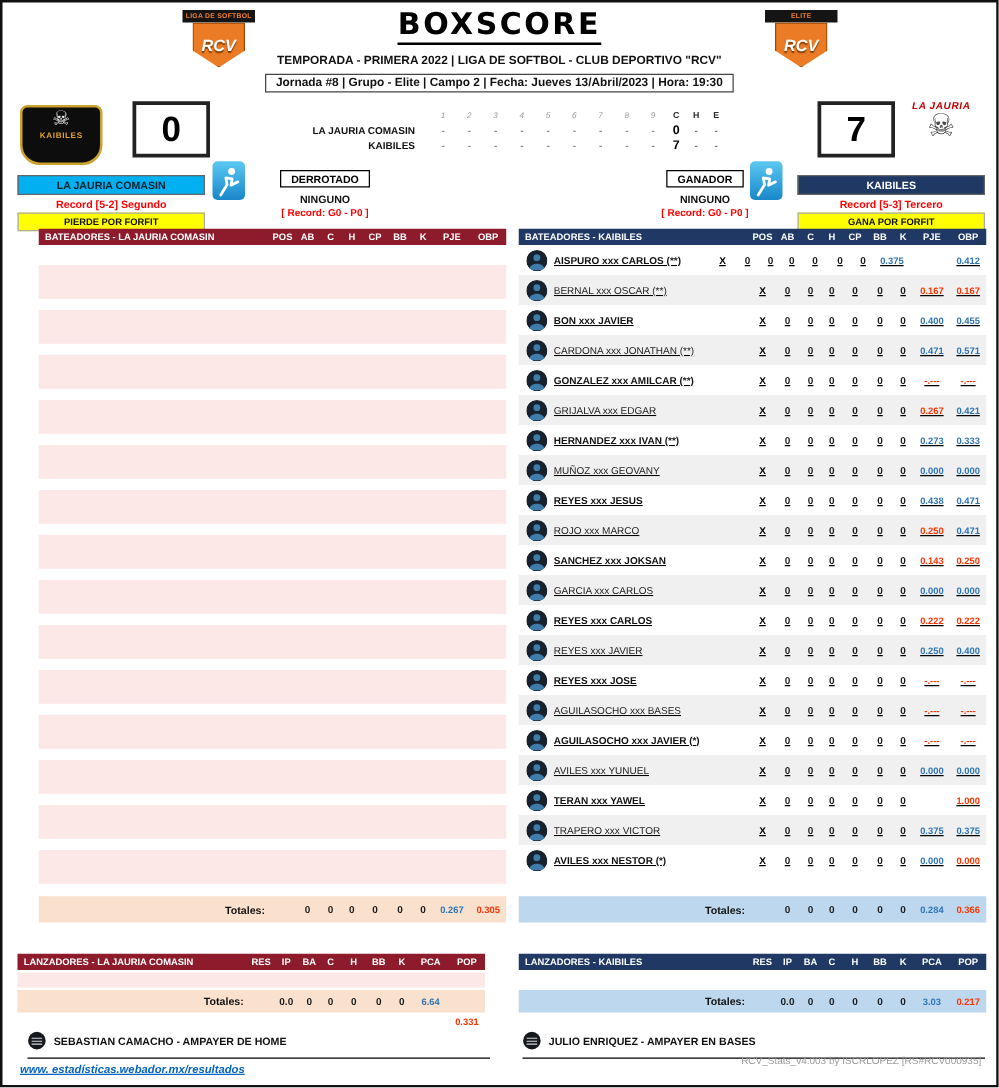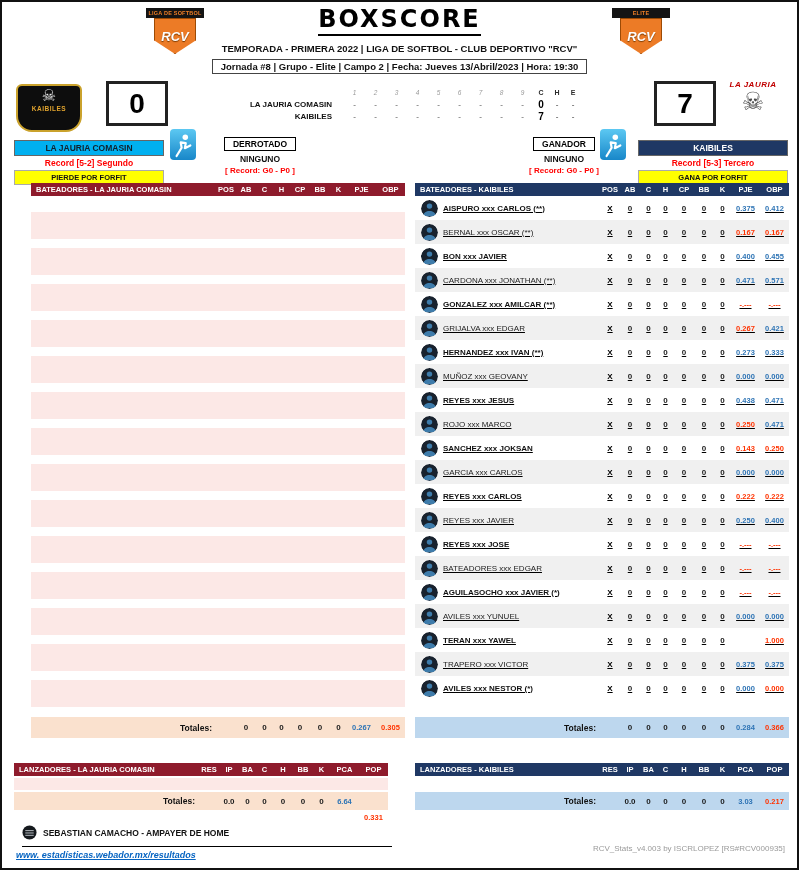--- a/index.html
+++ b/index.html
@@ -275,21 +275,21 @@
             </svg></span>
           <span class="pname b">AISPURO xxx CARLOS (**)</span>
           <span class="col w20 pos">X</span>
           <span class="col w20 stat">0</span>
           <span class="col w17 stat">0</span>
           <span class="col w17 stat">0</span>
           <span class="col w20 stat">0</span>
           <span class="col w20 stat">0</span>
           <span class="col w17 stat">0</span>
           <span class="col w29 rate" style="color: rgb(46, 116, 181);">0.375</span>
-          <span class="col w29 rate" style="color: rgb(46, 116, 181);">0.412</span>
+          <span class="col w29 rate" style="color: rgb(46, 116, 181); margin-left: 32px;">0.412</span>
         </div>
         <div class="prow alt">
           <span class="avatar"><svg viewBox="0 0 20 20" width="17" height="17">
               <circle cx="10" cy="10" r="10" fill="#18222e"></circle>
               <circle cx="10" cy="7.2" r="3.2" fill="#3e7cab"></circle>
               <path d="M2.5 19c0.5-4 3.5-6 7.5-6s7 2 7.5 6z" fill="#3e7cab"></path>
             </svg></span>
           <span class="pname">BERNAL xxx OSCAR (**)</span>
           <span class="col w20 pos">X</span>
           <span class="col w20 stat">0</span>
@@ -521,21 +521,21 @@
           <span class="col w17 stat">0</span>
           <span class="col w29 rate" style="color: rgb(255, 51, 0);">-.---</span>
           <span class="col w29 rate" style="color: rgb(255, 51, 0);">-.---</span>
         </div>
         <div class="prow alt">
           <span class="avatar"><svg viewBox="0 0 20 20" width="17" height="17">
               <circle cx="10" cy="10" r="10" fill="#18222e"></circle>
               <circle cx="10" cy="7.2" r="3.2" fill="#3e7cab"></circle>
               <path d="M2.5 19c0.5-4 3.5-6 7.5-6s7 2 7.5 6z" fill="#3e7cab"></path>
             </svg></span>
-          <span class="pname">BATEADORES xxx EDGAR</span>
+          <span class="pname">AGUILASOCHO xxx BASES</span>
           <span class="col w20 pos">X</span>
           <span class="col w20 stat">0</span>
           <span class="col w17 stat">0</span>
           <span class="col w17 stat">0</span>
           <span class="col w20 stat">0</span>
           <span class="col w20 stat">0</span>
           <span class="col w17 stat">0</span>
           <span class="col w29 rate" style="color: rgb(255, 51, 0);">-.---</span>
           <span class="col w29 rate" style="color: rgb(255, 51, 0);">-.---</span>
         </div>
@@ -699,16 +699,23 @@
       </div>
   </div>
 
   <div class="ump left">
     <svg viewBox="0 0 16 16" width="15" height="15">
         <circle cx="8" cy="8" r="7.5" fill="#15191d"></circle>
         <path d="M3.5 6h9M3.5 8.5h9M3.5 11h9" stroke="#cfd6dc" stroke-width="0.9"></path>
       </svg>
     <span>SEBASTIAN CAMACHO - AMPAYER DE HOME</span>
   </div>
+  <div class="ump right">
+    <svg viewBox="0 0 16 16" width="15" height="15">
+        <circle cx="8" cy="8" r="7.5" fill="#15191d"></circle>
+        <path d="M3.5 6h9M3.5 8.5h9M3.5 11h9" stroke="#cfd6dc" stroke-width="0.9"></path>
+      </svg>
+    <span>JULIO ENRIQUEZ - AMPAYER EN BASES</span>
+  </div>
   <a class="website" href="#">www. estadísticas.webador.mx/resultados</a>
   <div class="credits">RCV_Stats_v4.003 by ISCRLOPEZ [RS#RCV000935]</div>
 
 </div>
 
 </body></html>

